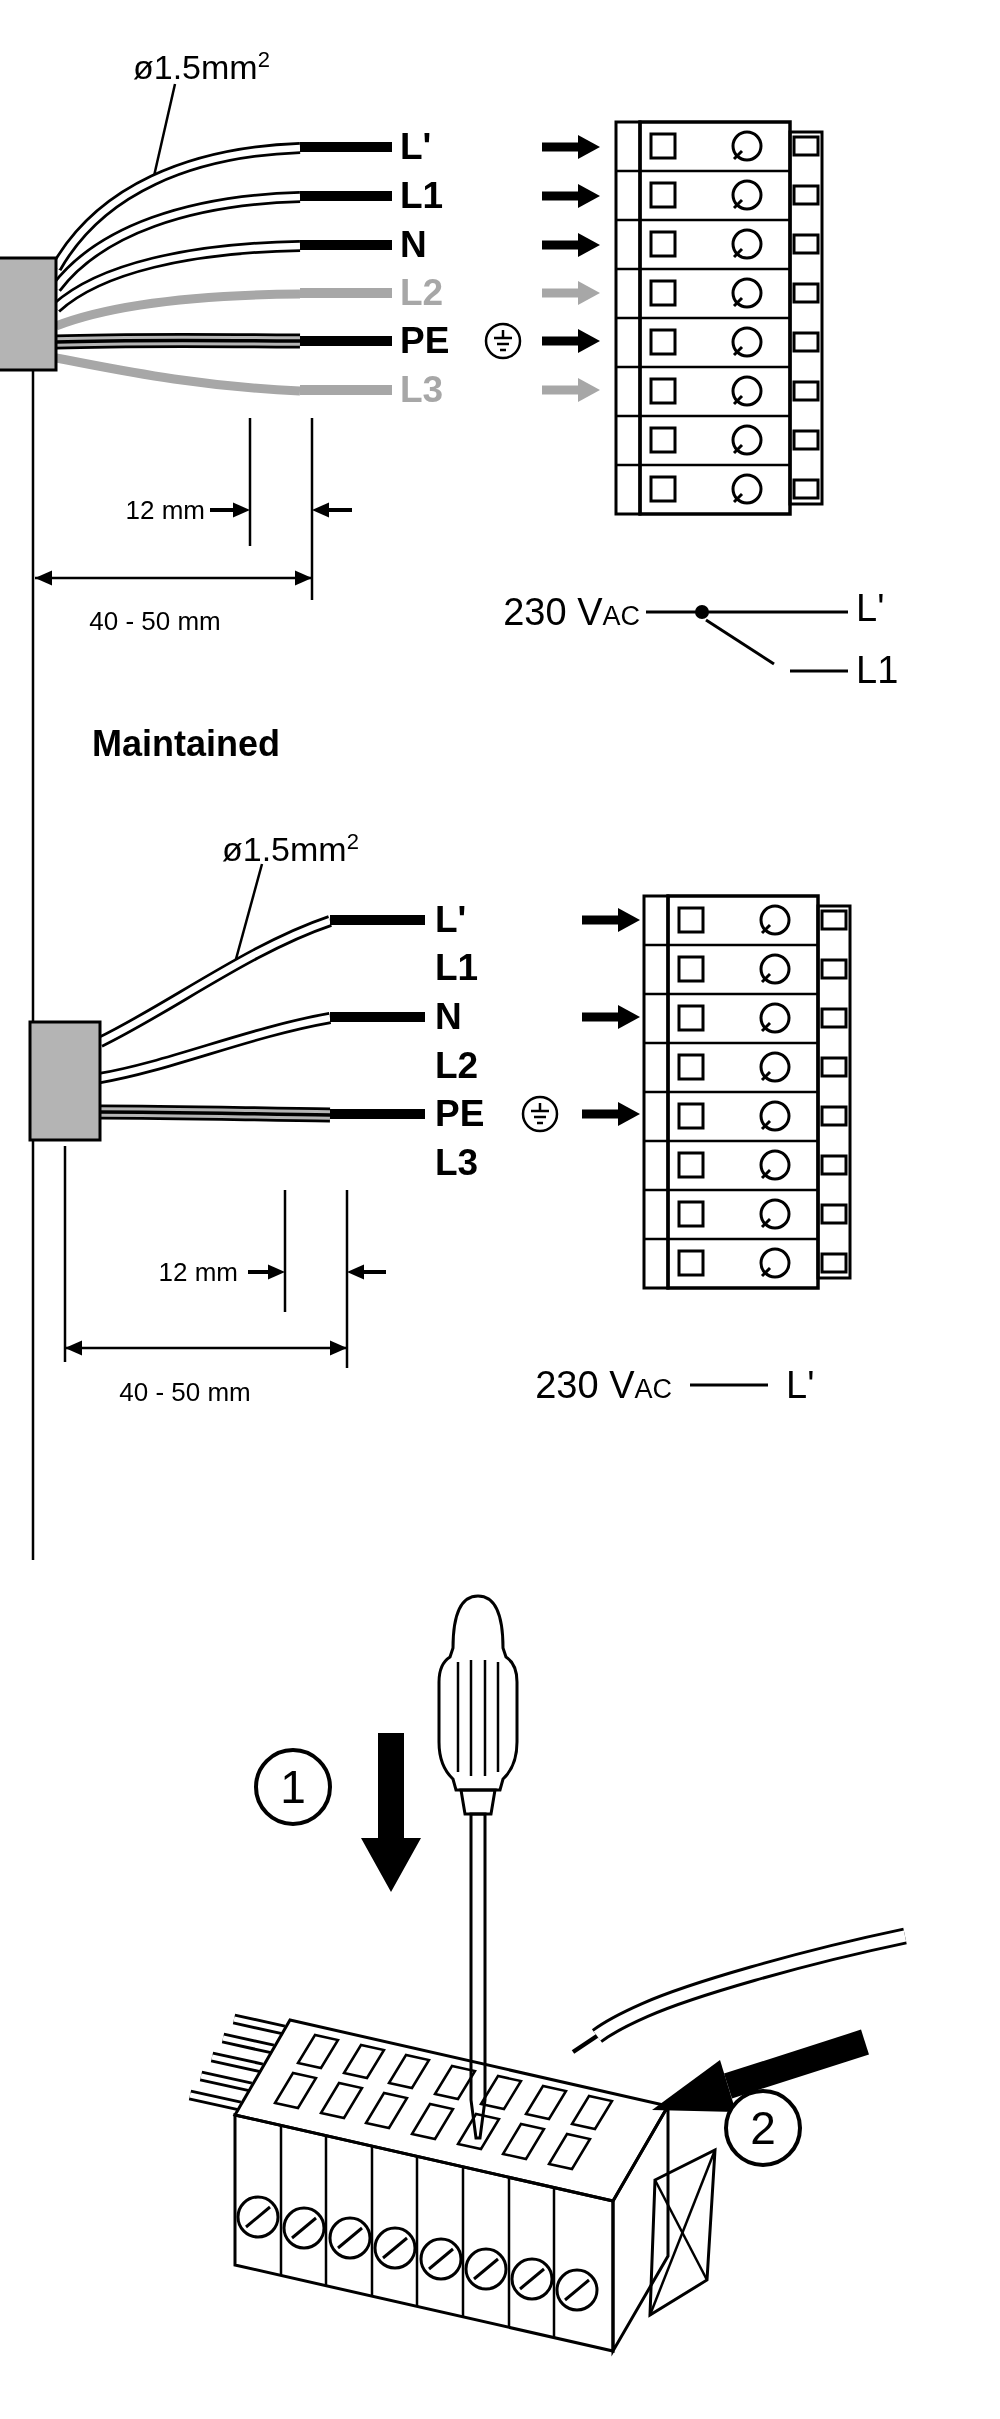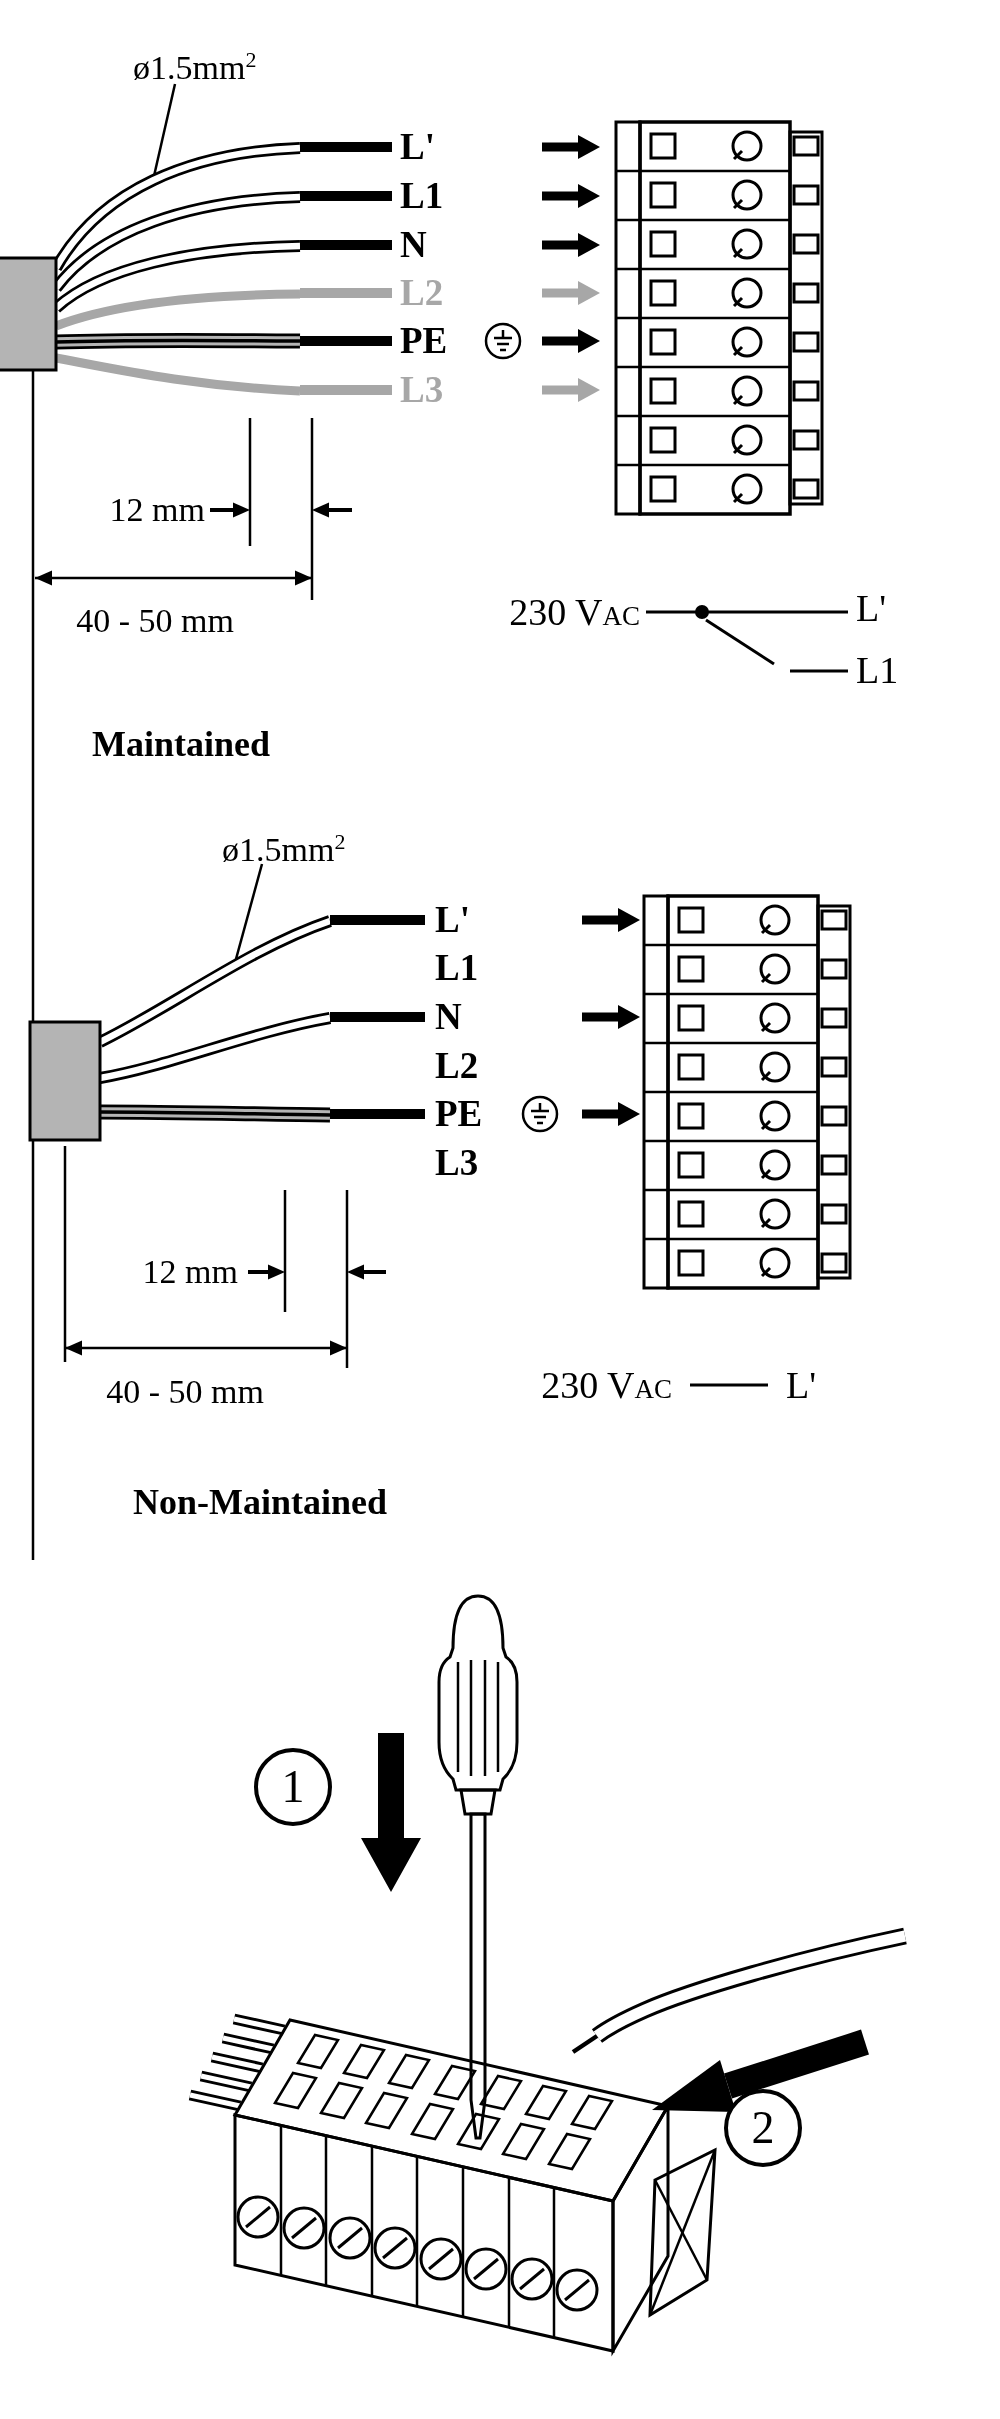--- a/index.html
+++ b/index.html
@@ -1,21 +1,21 @@
 <!DOCTYPE html>
 <html><head>
 <meta charset="utf-8">
 <style>
   html,body{margin:0;padding:0;background:#fff;}
   .page{position:relative;width:976px;height:2419px;background:#ffffff;overflow:hidden;
-        font-family:Liberation Serif, serif;color:#000;}
+        font-family:Liberation Sans, sans-serif;color:#000;}
   .abs{position:absolute;}
   .wire-lbl{font-weight:bold;font-size:37px;line-height:44px;white-space:nowrap;}
   .gray{color:#a7a7a7;}
-  .dim{font-size:34px;line-height:42px;white-space:nowrap;}
+  .dim{font-size:26px;line-height:42px;white-space:nowrap;}
   .gauge{font-size:34px;line-height:40px;white-space:nowrap;}
   .gauge sup{font-size:22px;}
   .sect-title{font-weight:bold;font-size:36px;line-height:48px;white-space:nowrap;}
   .supply{font-size:38px;line-height:46px;white-space:nowrap;}
   .supply .sub{font-size:27px;}
   .supply-lbl{font-size:38px;line-height:46px;white-space:nowrap;}
   .step-circle{box-sizing:border-box;width:78px;height:78px;border:4px solid #000;border-radius:50%;
                background:#fff;display:flex;align-items:center;justify-content:center;
                font-size:46px;line-height:1;}
   svg .wo{stroke:#000;stroke-width:12;fill:none;}
@@ -365,18 +365,17 @@
   <div class="abs wire-lbl" style="left:435px;top:1044px">L2</div>
   <div class="abs wire-lbl" style="left:435px;top:1092px">PE</div>
   <div class="abs wire-lbl" style="left:435px;top:1141px">L3</div>
 
   <div class="abs dim" style="left:110px;width:128px;text-align:right;top:1251px">12 mm</div>
   <div class="abs dim" style="left:85px;width:200px;text-align:center;top:1371px">40 - 50 mm</div>
 
   <div class="abs supply" style="left:462px;width:210px;text-align:right;top:1362px"><span>230 V</span><span class="sub">AC</span></div>
   <div class="abs supply-lbl" style="left:786px;top:1362px">L'</div>
 
-  <div class="abs sect-title" style="left:133px;top:1478px">Non-Maintained</div>
 
   <div class="abs step-circle" style="left:254px;top:1748px">1</div>
   <div class="abs step-circle" style="left:724px;top:2089px">2</div>
 
 </div>
 
 </body></html>

